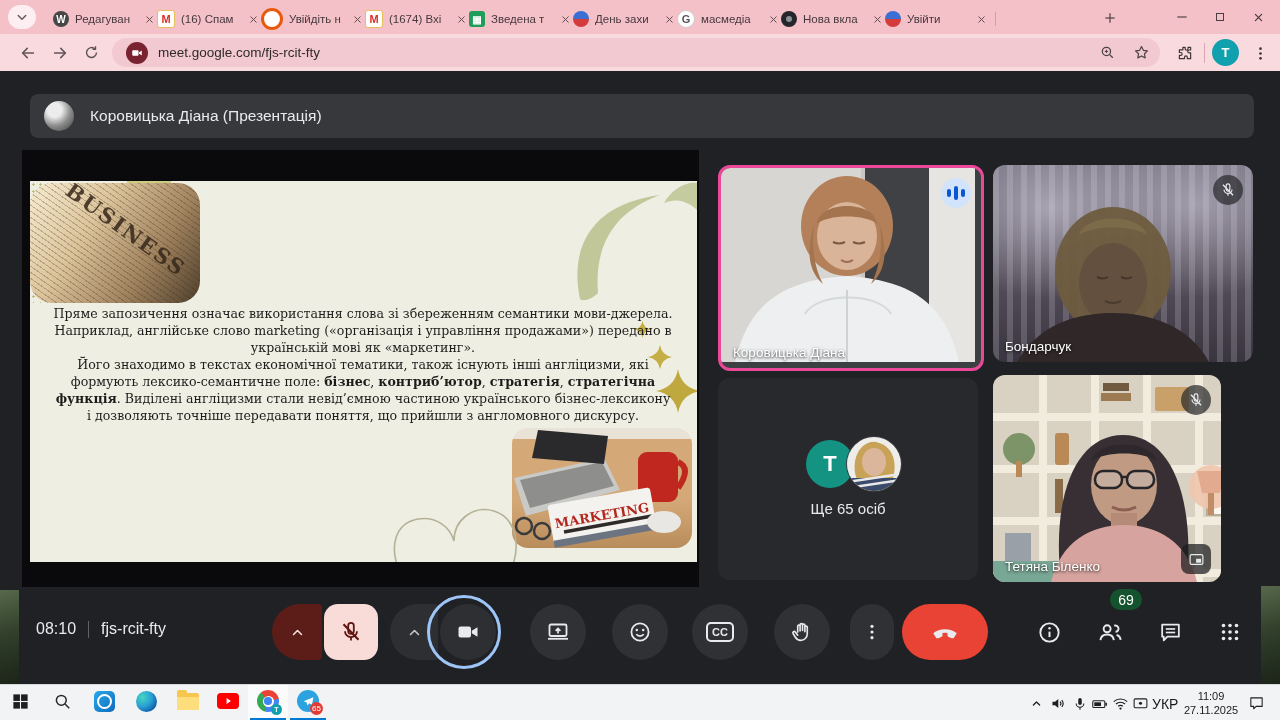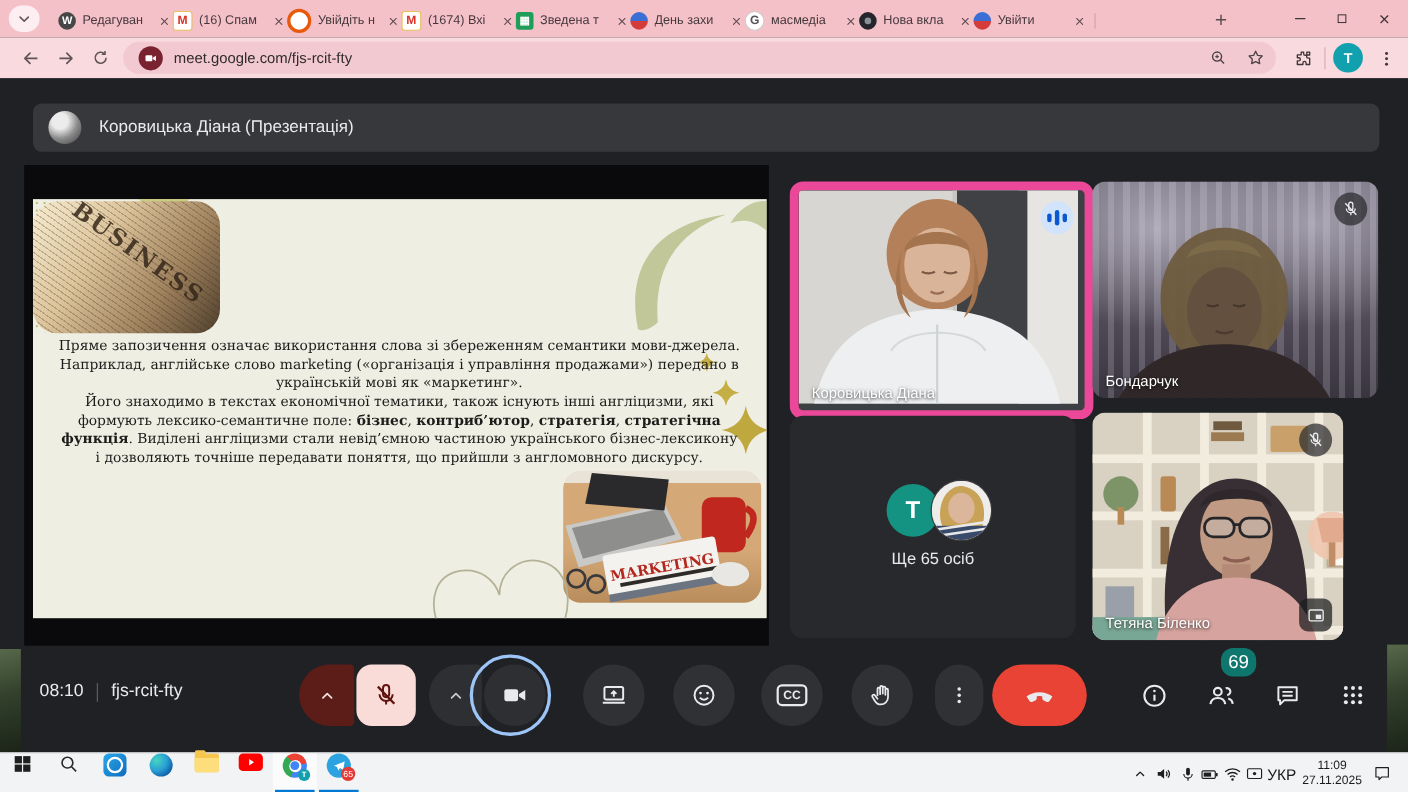--- a/index.html
+++ b/index.html
@@ -64,27 +64,27 @@
   #pipbtn{position:absolute;right:10px;bottom:8px;width:30px;height:30px;border-radius:8px;
       background:rgba(25,26,29,.72);color:#e8eaed;display:flex;align-items:center;justify-content:center;}
 
   
   .ctl{position:absolute;top:604px;height:56px;background:#303134;color:#e8eaed;
        display:flex;align-items:center;justify-content:center;}
   .round{border-radius:50%;width:56px;}
   #footleft{position:absolute;left:36px;top:620px;display:flex;align-items:center;gap:12px;
             color:#e8eaed;font-size:16px;}
   #footleft .vsep{width:1px;height:17px;background:#5f6368;}
-  #badge69{position:absolute;left:1110px;top:589px;min-width:32px;height:26px;border-radius:11px;
-      background:#0f766e;color:#fff;font-size:17px;display:flex;align-items:center;justify-content:center;}
+  #badge69{position:absolute;left:1110px;top:589px;min-width:32px;height:21px;border-radius:11px;
+      background:#14532d;color:#fff;font-size:14px;display:flex;align-items:center;justify-content:center;}
   .ricon{position:absolute;top:618px;width:28px;height:28px;color:#e8eaed;}
 
   
   #taskbar{position:absolute;left:0;top:684px;width:1280px;height:36px;background:#f1f3f4;border-top:1px solid #d7d9db;}
-  .tbico{position:absolute;top:0;width:40px;height:32px;display:flex;justify-content:center;}
+  .tbico{position:absolute;top:0;width:40px;height:32px;display:flex;align-items:center;justify-content:center;}
   .underline{position:absolute;top:33px;height:3px;background:#0078d4;}
   .trayico{position:absolute;top:10px;width:17px;height:17px;color:#1f1f1f;}
   #traytime{position:absolute;left:1180px;top:4px;width:62px;text-align:center;font-size:11px;line-height:14px;color:#1b1b1b;}
   .sliver{position:absolute;width:19px;background:linear-gradient(165deg,#57684a 0%,#32402c 45%,#1b2418 100%);}
   svg{display:block;}
 </style>
 </head>
 <body>
 
 <div id="screen">
@@ -480,21 +480,21 @@
           <circle cx="30" cy="103" r="8" fill="none" stroke="#3a3a3c" stroke-width="2.5"></circle>
         </svg>
       </div>
 
       <svg class="abs" style="left:340px;top:312px" width="180" height="80" viewBox="0 0 180 80">
         <path d="M30 80 C18 52 26 30 48 26 C66 23 80 34 84 48 C84 26 104 12 124 18 C146 25 152 52 140 80" fill="none" stroke="#b4b296" stroke-width="1.6"></path>
       </svg>
     </div>
   </div>
 
-  <div class="tile" style="left:718px;top:165px;width:260px;height:200px;border:8px solid #ec4899">
+  <div class="tile" style="left:718px;top:165px;width:260px;height:200px;border:3px solid #ec4899">
     <svg width="254" height="194" viewBox="0 0 254 194" preserveAspectRatio="none">
       <rect width="254" height="194" fill="#d8d6d2"></rect>
       <rect x="200" width="54" height="194" fill="#e6e5e2"></rect>
       <rect x="144" y="0" width="64" height="150" fill="#3f4145"></rect>
       <rect x="140" y="0" width="4" height="150" fill="#c9c7c3"></rect>
       <path d="M14 194 C28 132 66 112 126 108 C186 112 224 132 238 194 Z" fill="#edeff0"></path>
       <path d="M84 146 C96 124 158 124 170 146" fill="none" stroke="#d6d9da" stroke-width="2"></path>
       <line x1="126" y1="122" x2="126" y2="194" stroke="#cfd2d4" stroke-width="2"></line>
       <ellipse cx="126" cy="58" rx="46" ry="50" fill="#b3805a"></ellipse>
       <ellipse cx="126" cy="68" rx="30" ry="34" fill="#d9b498"></ellipse>

